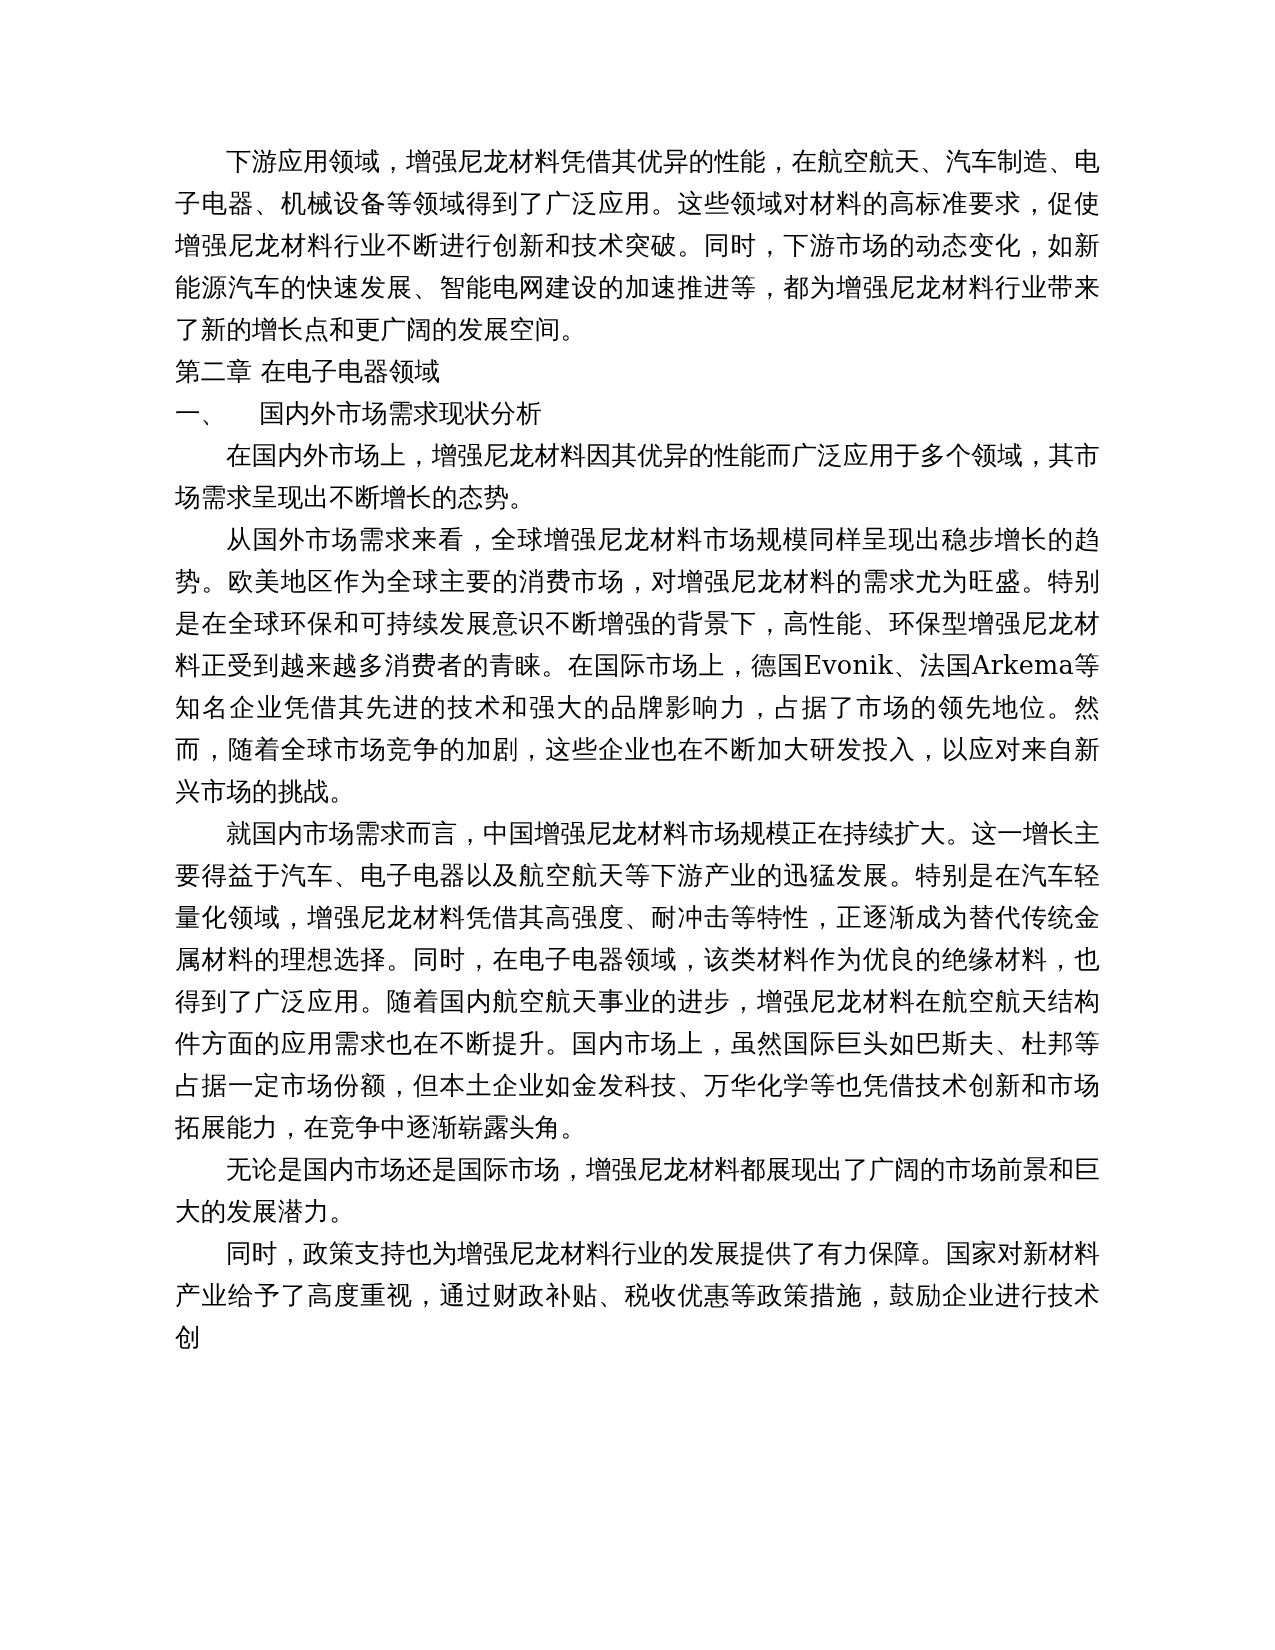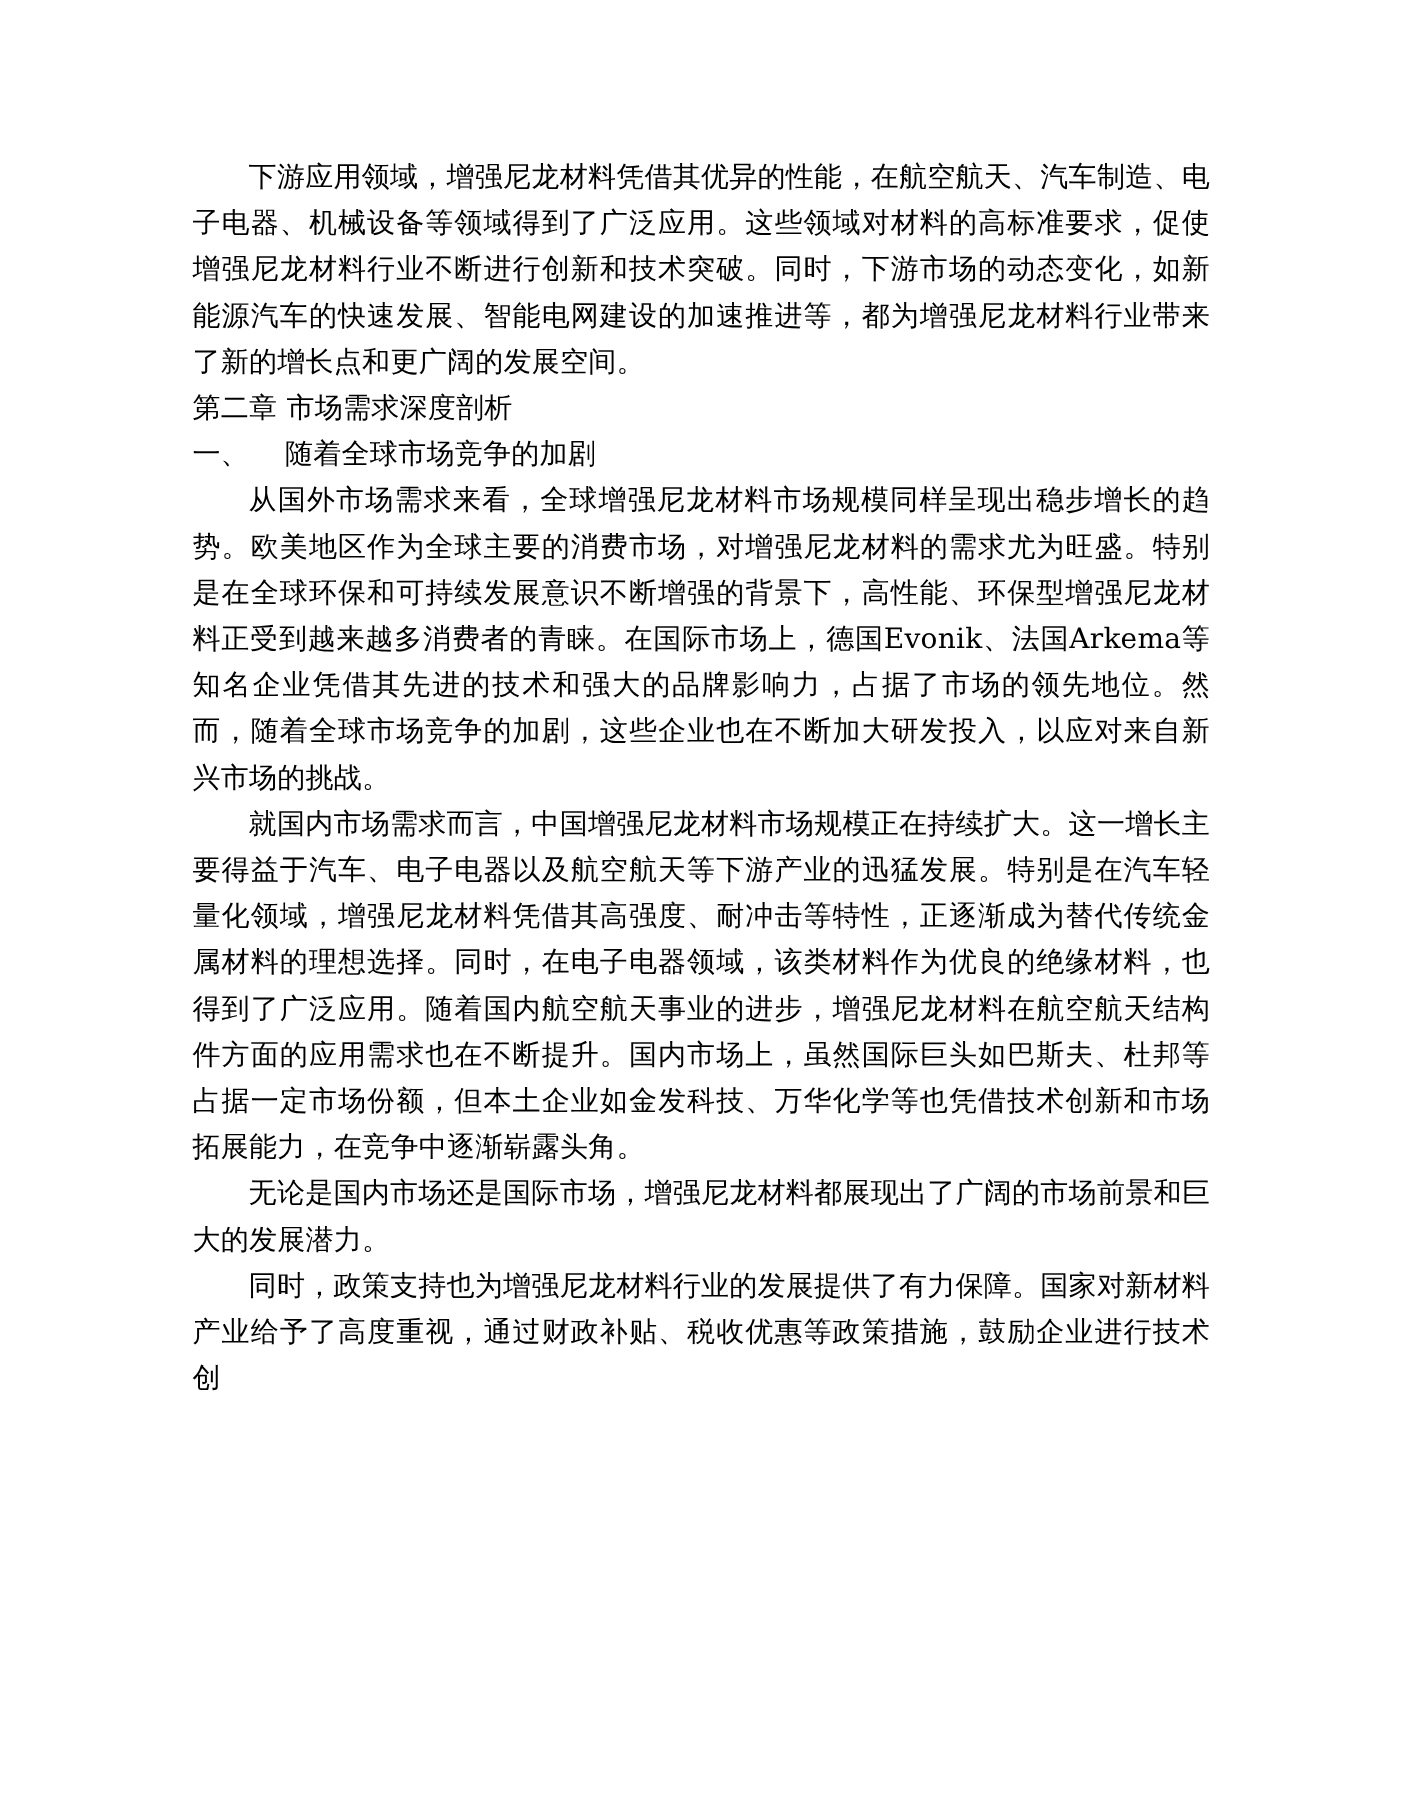--- a/index.html
+++ b/index.html
@@ -48,20 +48,21 @@
     display: inline-block;
     width: 1.3em;
   }
 </style>
 </head>
 <body>
 
 <div class="page">
   <div class="doc-body" id="doc-body">
       <p class="indent">下游应用领域，增强尼龙材料凭借其优异的性能，在航空航天、汽车制造、电子电器、机械设备等领域得到了广泛应用。这些领域对材料的高标准要求，促使增强尼龙材料行业不断进行创新和技术突破。同时，下游市场的动态变化，如新能源汽车的快速发展、智能电网建设的加速推进等，都为增强尼龙材料行业带来了新的增长点和更广阔的发展空间。</p>
-      <p class="heading">第二章 市场需求深度剖析</p>
-      <p class="sub-heading"><span class="num">一、</span><span class="gap"></span><span>随着全球市场竞争的加剧</span></p>
+      <p class="heading">第二章 在电子电器领域</p>
+      <p class="sub-heading"><span class="num">一、</span><span class="gap"></span><span>国内外市场需求现状分析</span></p>
+      <p class="indent">在国内外市场上，增强尼龙材料因其优异的性能而广泛应用于多个领域，其市场需求呈现出不断增长的态势。</p>
       <p class="indent">从国外市场需求来看，全球增强尼龙材料市场规模同样呈现出稳步增长的趋势。欧美地区作为全球主要的消费市场，对增强尼龙材料的需求尤为旺盛。特别是在全球环保和可持续发展意识不断增强的背景下，高性能、环保型增强尼龙材料正受到越来越多消费者的青睐。在国际市场上，德国Evonik、法国Arkema等知名企业凭借其先进的技术和强大的品牌影响力，占据了市场的领先地位。然而，随着全球市场竞争的加剧，这些企业也在不断加大研发投入，以应对来自新兴市场的挑战。</p>
       <p class="indent">就国内市场需求而言，中国增强尼龙材料市场规模正在持续扩大。这一增长主要得益于汽车、电子电器以及航空航天等下游产业的迅猛发展。特别是在汽车轻量化领域，增强尼龙材料凭借其高强度、耐冲击等特性，正逐渐成为替代传统金属材料的理想选择。同时，在电子电器领域，该类材料作为优良的绝缘材料，也得到了广泛应用。随着国内航空航天事业的进步，增强尼龙材料在航空航天结构件方面的应用需求也在不断提升。国内市场上，虽然国际巨头如巴斯夫、杜邦等占据一定市场份额，但本土企业如金发科技、万华化学等也凭借技术创新和市场拓展能力，在竞争中逐渐崭露头角。</p>
       <p class="indent">无论是国内市场还是国际市场，增强尼龙材料都展现出了广阔的市场前景和巨大的发展潜力。</p>
       <p class="indent">同时，政策支持也为增强尼龙材料行业的发展提供了有力保障。国家对新材料产业给予了高度重视，通过财政补贴、税收优惠等政策措施，鼓励企业进行技术创</p>
     </div>
 </div>
 
 </body></html>

